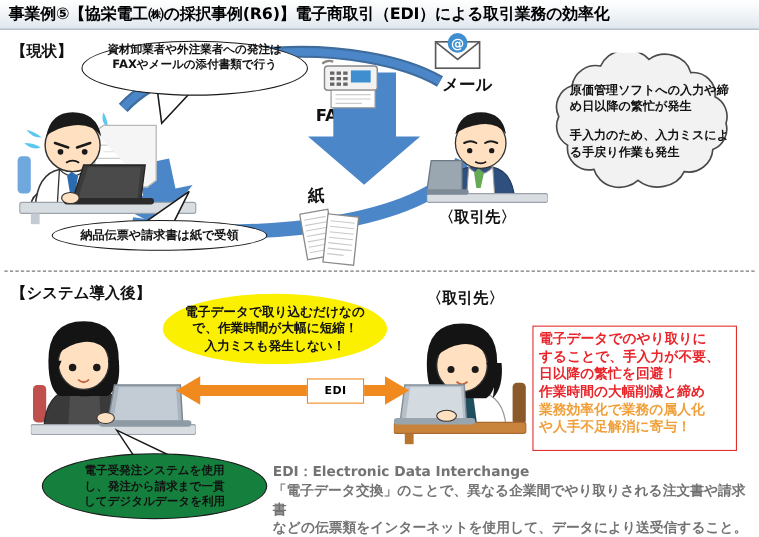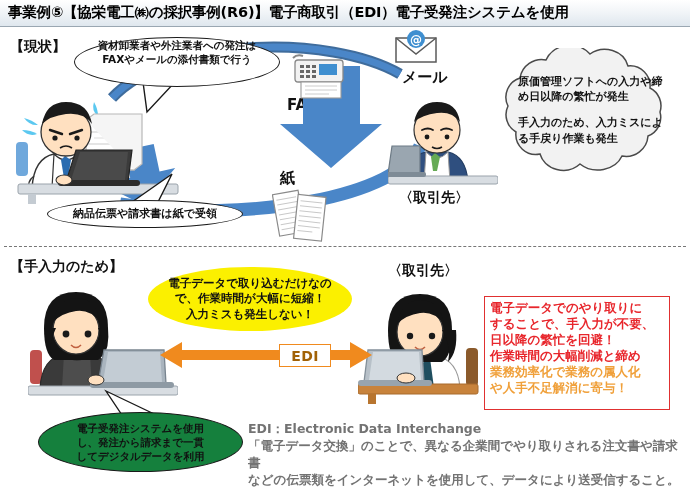--- a/index.html
+++ b/index.html
@@ -166,21 +166,21 @@
   
   #edi-box {
     position: absolute; left: 279px; top: 344px;
     width: 52px; height: 23px;
     border: 1.6px solid #f08a1e;
     background: #fff;
     display: flex; align-items: center; justify-content: center;
     z-index: 7;
   }
   #edi-box .txt {
-    font-size: 14px; font-weight: bold; color: #a16207;
+    font-size: 10px; font-weight: bold; color: #000000;
     letter-spacing: 0.3px;
   }
   #edi-arrows {
     position: absolute; left: 160px; top: 338px;
     width: 212px; height: 34px; z-index: 5;
   }
 
   
   #edi-def {
     position: absolute; left: 248px; top: 421px; width: 440px;
@@ -203,40 +203,40 @@
   #mail-icon { position: absolute; left: 394px; top: 30px; z-index: 3; }
   #fax-icon  { position: absolute; left: 289px; top: 52px; z-index: 3; }
   #paper-icon{ position: absolute; left: 272px; top: 186px; z-index: 3; }
 </style>
 </head>
 <body>
 
 <div id="page">
 
   <div id="title-bar">
-    <div id="title-text">事業例⑤【協栄電工㈱の採択事例(R6)】電子商取引（EDI）電子受発注システムを使用</div>
+    <div id="title-text">事業例⑤【協栄電工㈱の採択事例(R6)】電子商取引（EDI）による取引業務の効率化</div>
   </div>
 
   <svg id="flow-arcs" width="690" height="220">
 
     <path d="M 112 70 C 170 8 330 6 400 46" fill="none" stroke="#2f5f94" stroke-width="11" opacity="0.92"></path>
     <path d="M 112 70 C 170 8 330 6 400 46" fill="none" stroke="#4a86c8" stroke-width="7"></path>
 
     <g>
       <path d="M 303 38 L 360 38 L 360 96 L 382 96 L 331 140 L 280 96 L 303 96 Z" fill="#4a86c8"></path>
     </g>
 
     <path d="M 420 118 C 400 168 250 196 120 176" fill="none" stroke="#4a86c8" stroke-width="13"></path>
 
     <path d="M 150 148 L 180 148 L 180 176 L 196 176 L 158 206 L 120 176 L 150 176 Z" fill="#4a86c8" transform="translate(-20,-28) rotate(-12 158 176)"></path>
   </svg>
 
   <div class="section-label" id="label-current">【現状】</div>
 
-  <div class="section-label" id="label-after">【手入力のため】</div>
+  <div class="section-label" id="label-after">【システム導入後】</div>
 
   <svg id="bubble-order-tail" viewBox="0 0 42 34">
     <path d="M 6 2 L 38 2 L 10 32 Z" fill="#ffffff" stroke="#1a1a1a" stroke-width="1.4"></path>
     <path d="M 5 1 L 39 1" stroke="#ffffff" stroke-width="4"></path>
   </svg>
   <div id="bubble-order">
     <div class="txt">資材卸業者や外注業者への発注は
 FAXやメールの添付書類で行う</div>
   </div>
 

